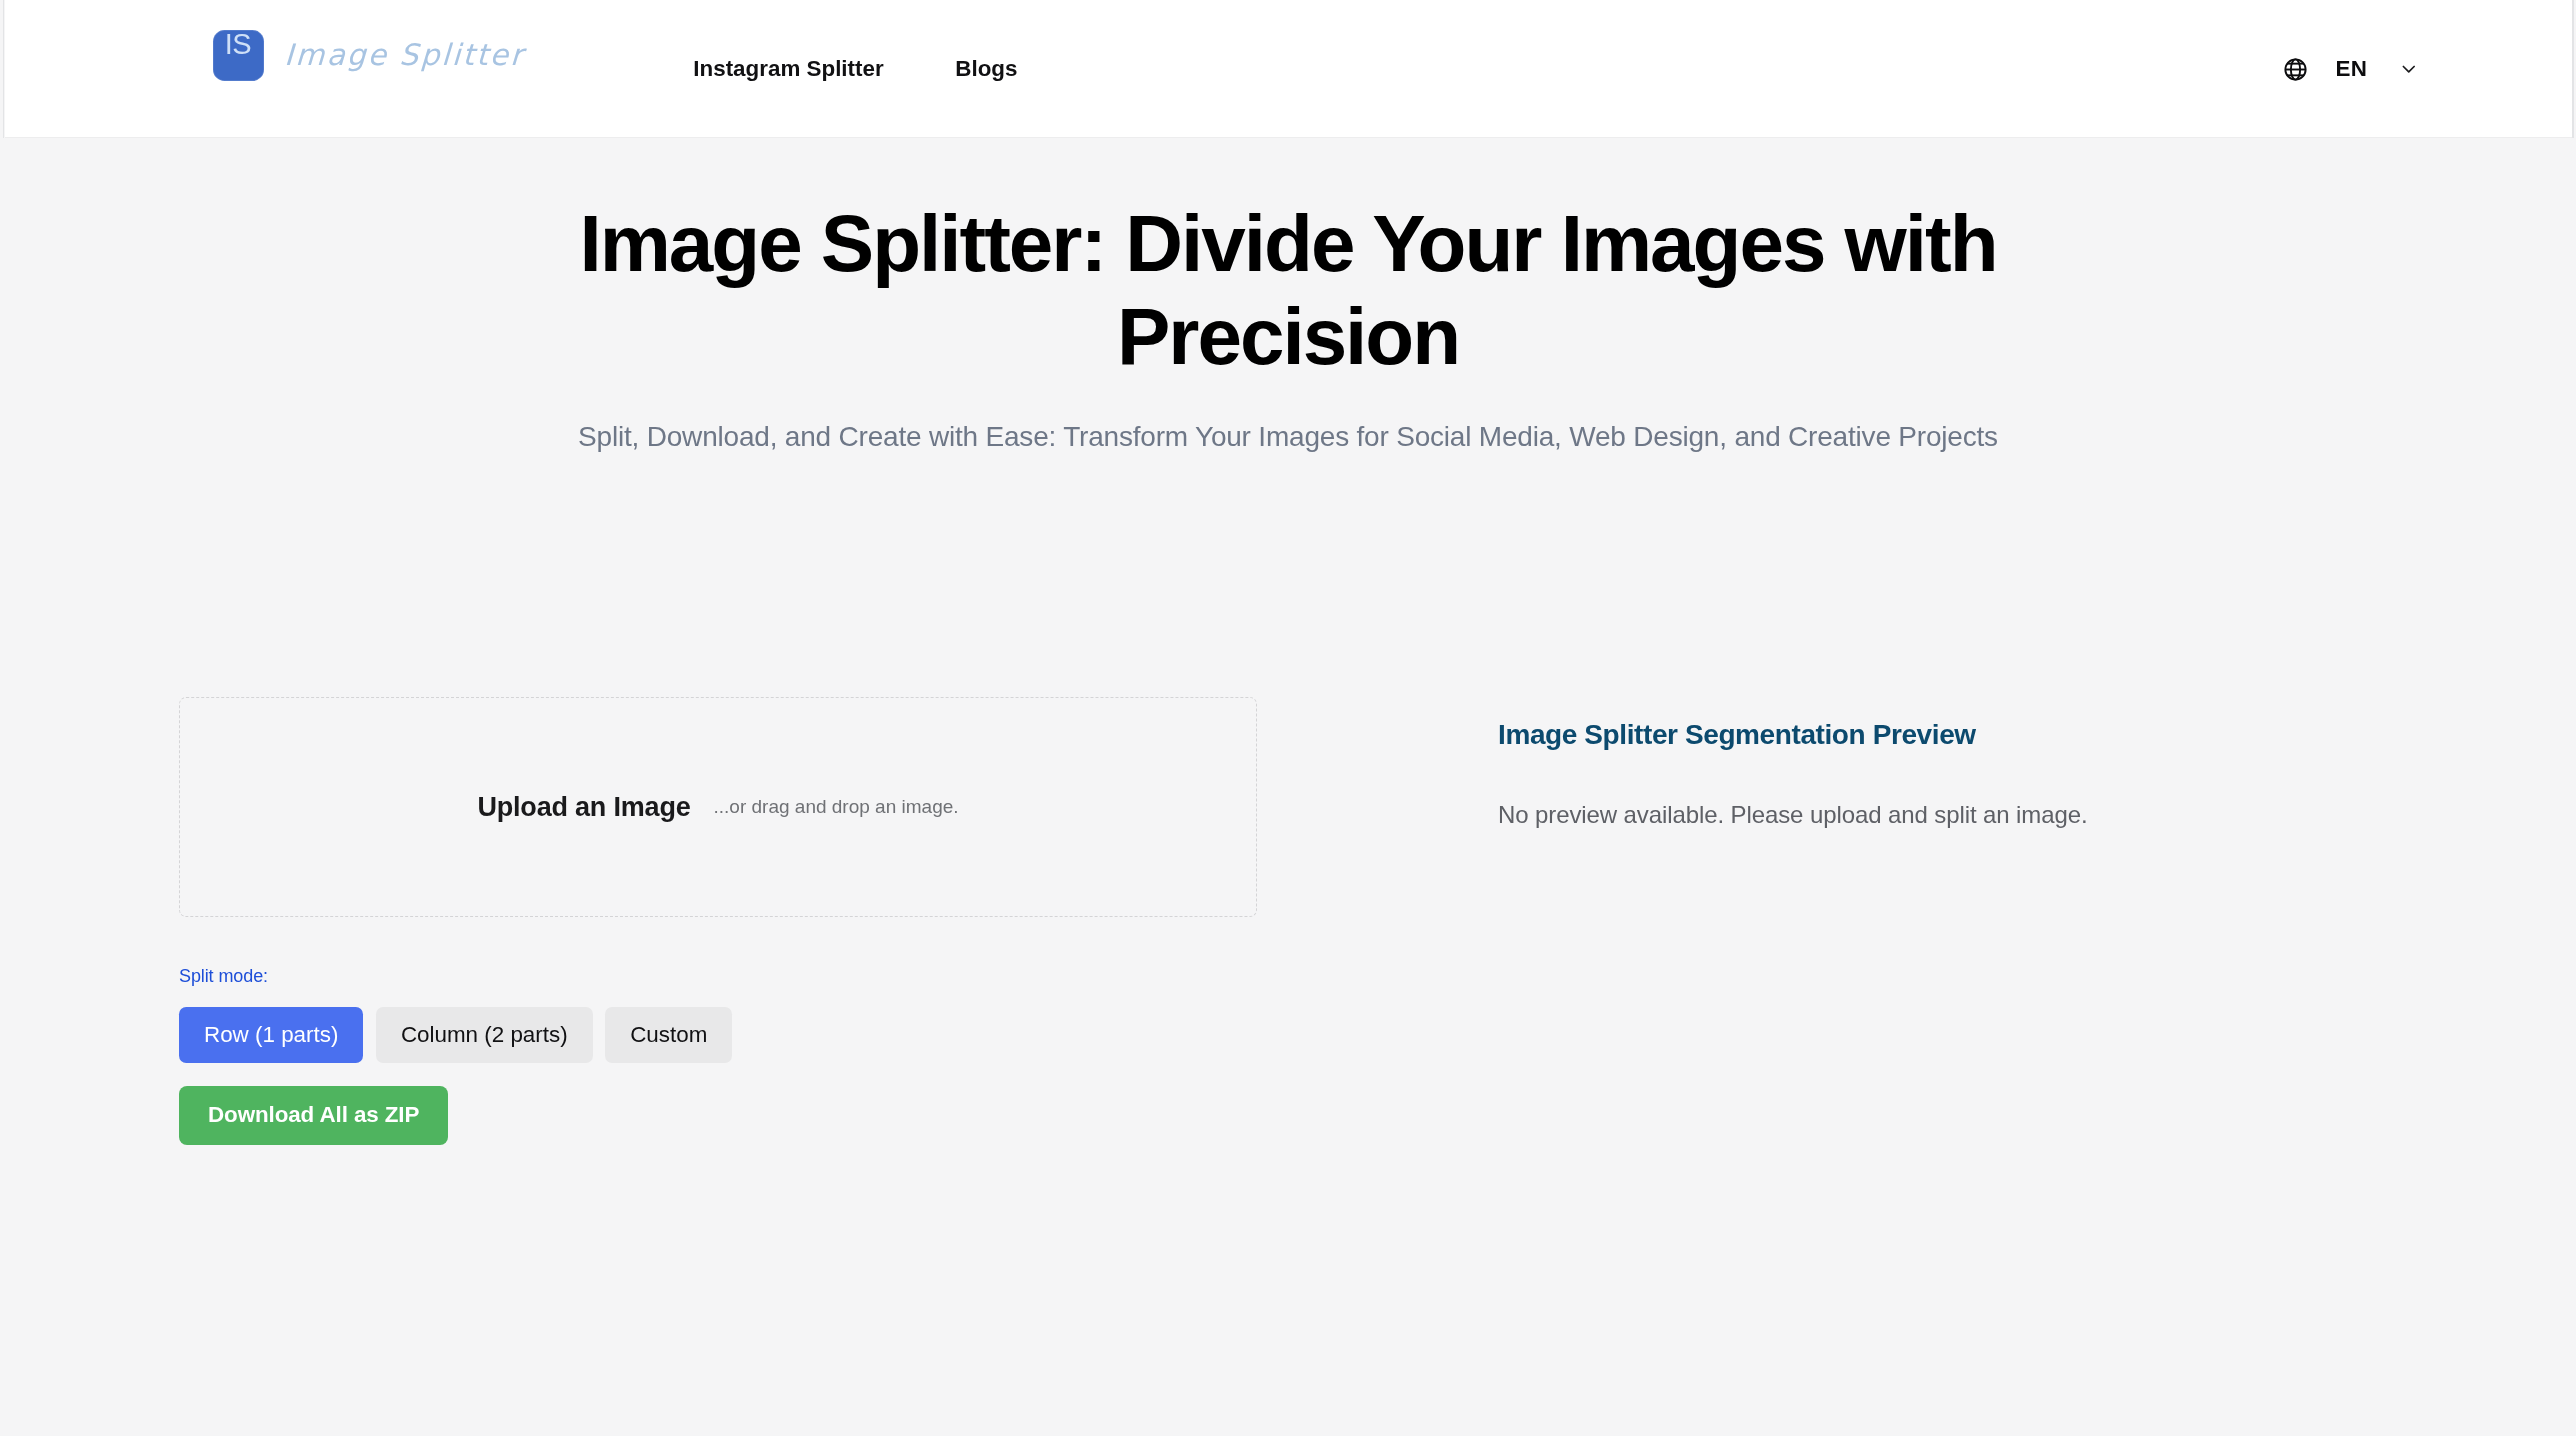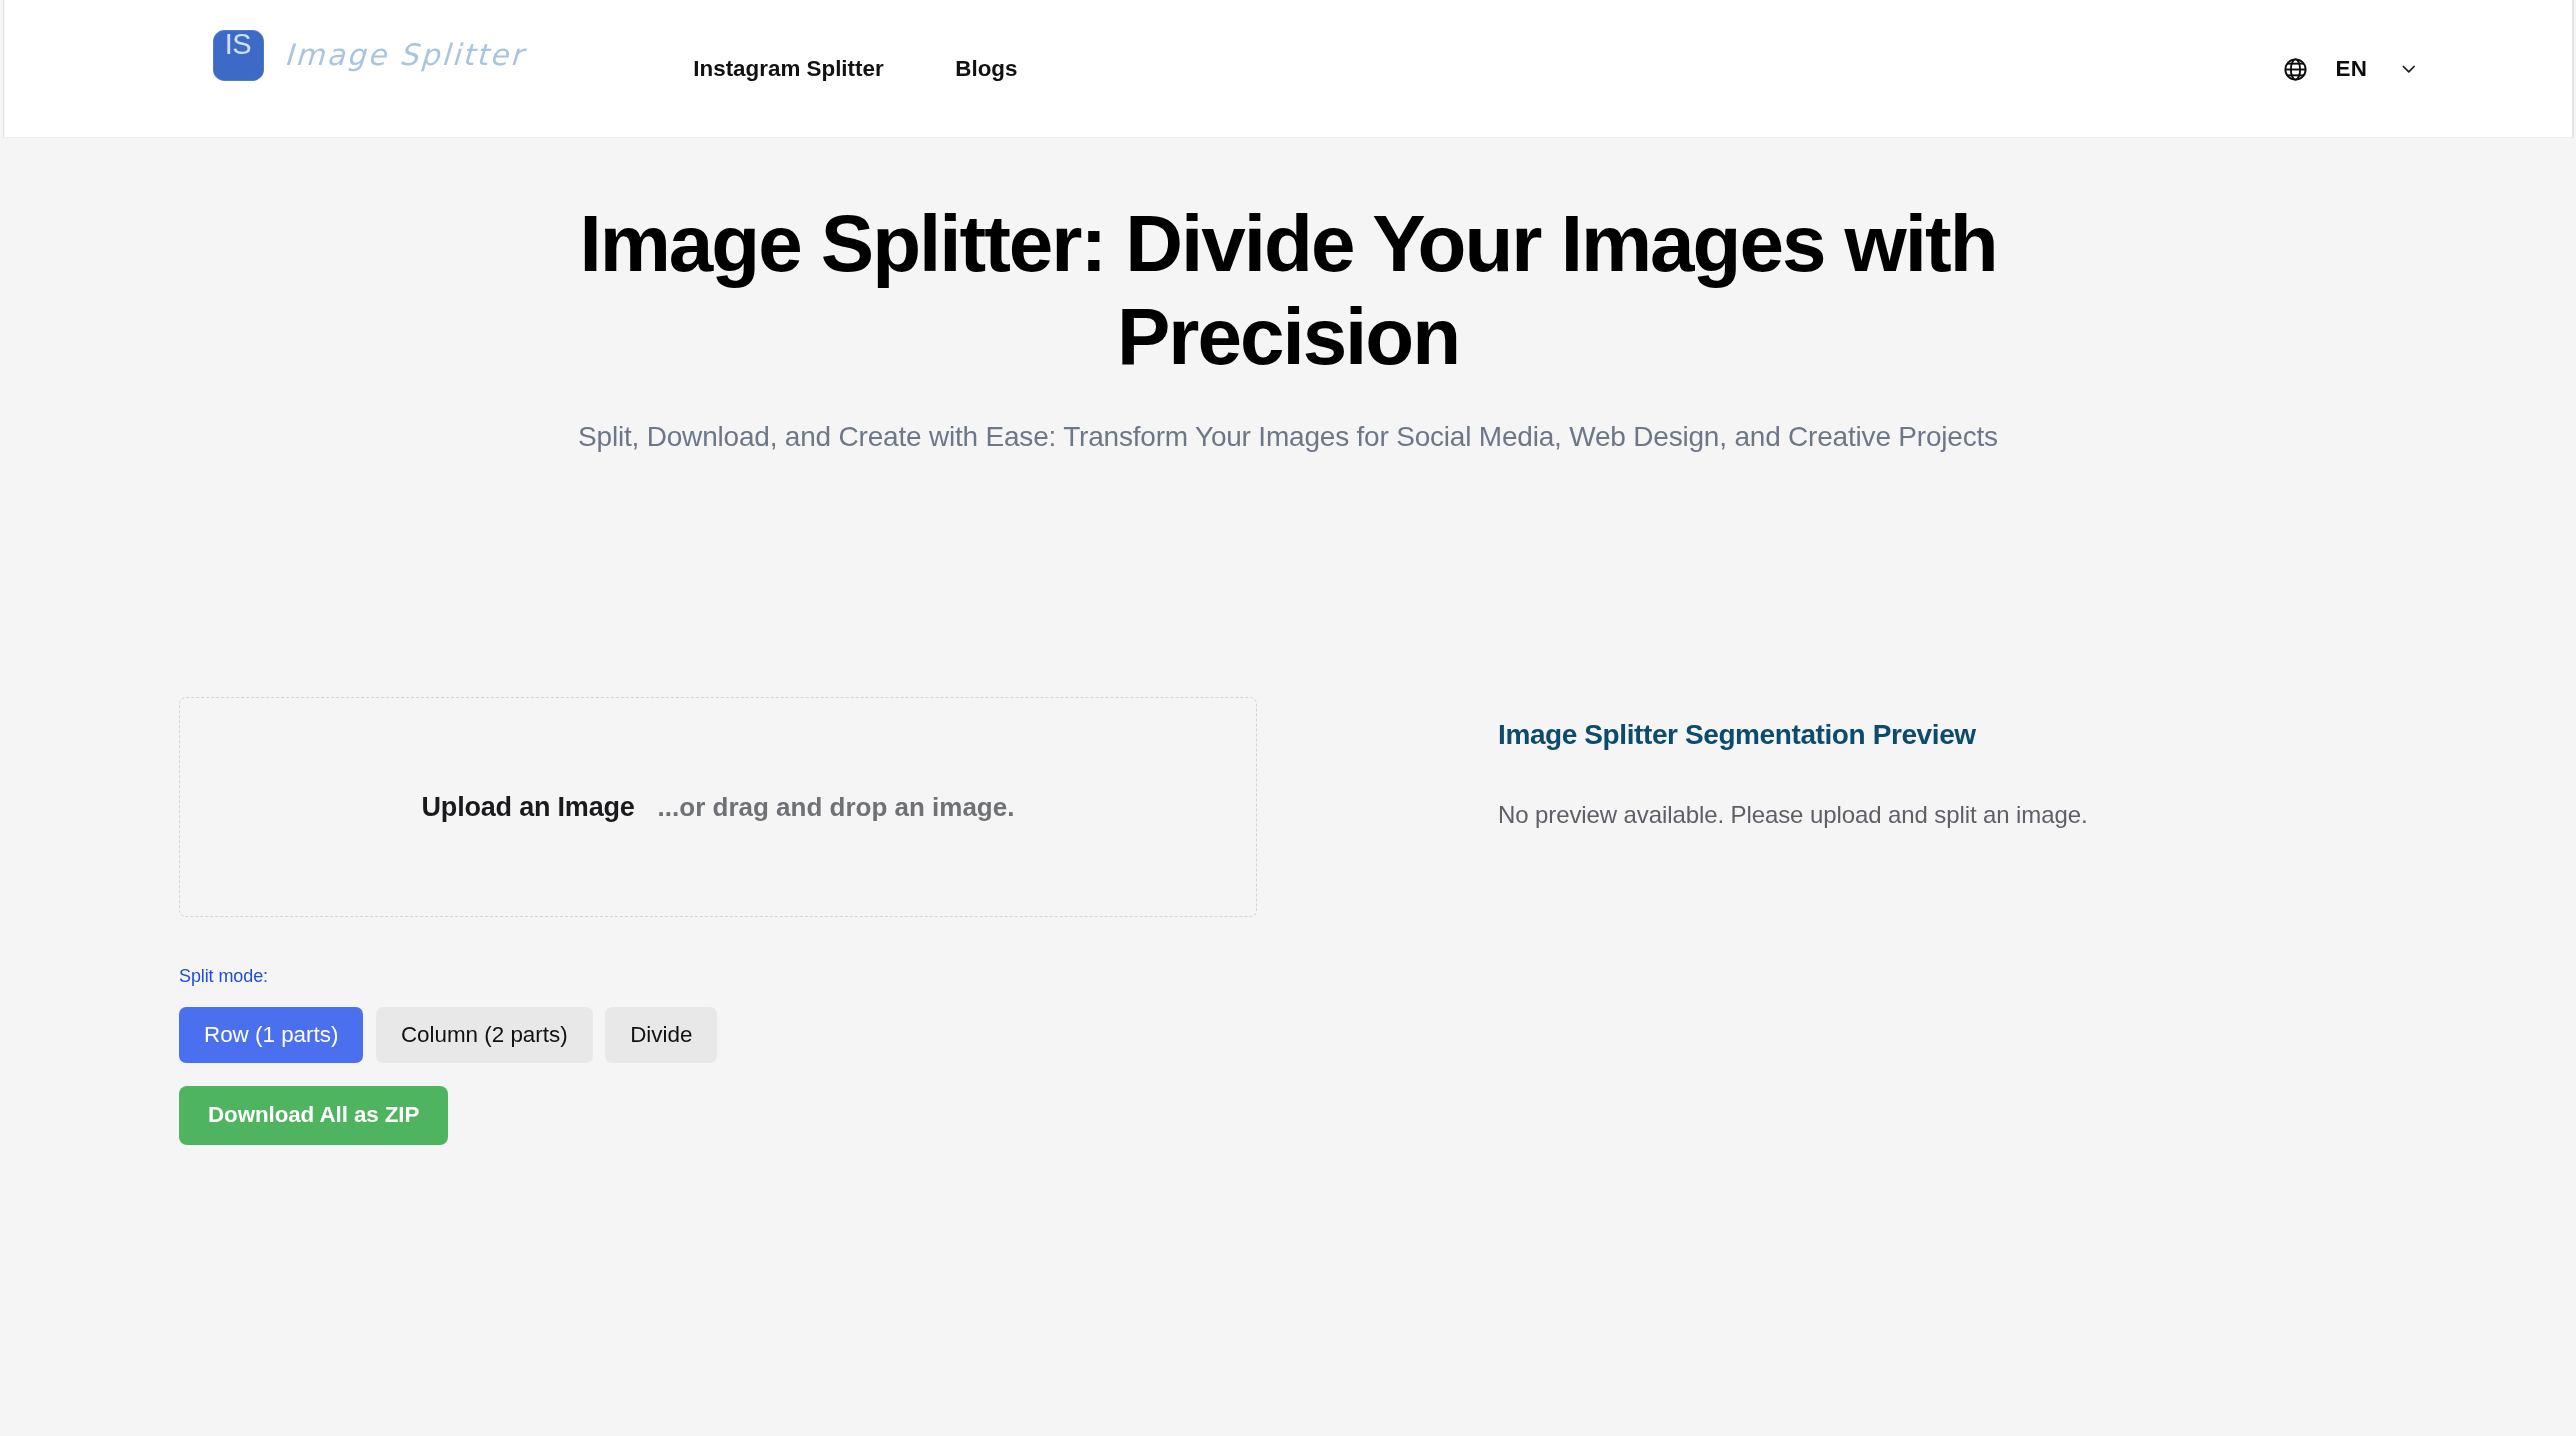--- a/index.html
+++ b/index.html
@@ -188,22 +188,22 @@
     gap: 23px;
     cursor: pointer;
   }
   .dropzone-title {
     font-size: 27px;
     font-weight: bold;
     color: #1a1a1c;
     letter-spacing: -0.2px;
   }
   .dropzone-hint {
-    font-size: 26px;
-    font-weight: 700;
+    font-size: 19px;
+    font-weight: 400;
     color: #6f7175;
   }
 
   .split-label {
     margin-top: 49px;
     font-size: 18px;
     font-weight: 400;
     color: #1d4ed8;
     letter-spacing: -0.1px;
   }
@@ -339,21 +339,21 @@
       <div class="dropzone">
         <div class="dropzone-title">Upload an Image</div>
         <div class="dropzone-hint">...or drag and drop an image.</div>
       </div>
 
       <div class="split-label">Split mode:</div>
 
       <div class="mode-row">
         <button class="mode-btn is-active">Row (1 parts)</button>
         <button class="mode-btn">Column (2 parts)</button>
-        <button class="mode-btn">Divide</button>
+        <button class="mode-btn">Custom</button>
       </div>
 
       <button class="download-btn">Download All as ZIP</button>
 
     </div>
 
     <div class="tool-right">
       <h2 class="preview-title">Image Splitter Segmentation Preview</h2>
       <p class="preview-empty">No preview available. Please upload and split an image.</p>
     </div>

